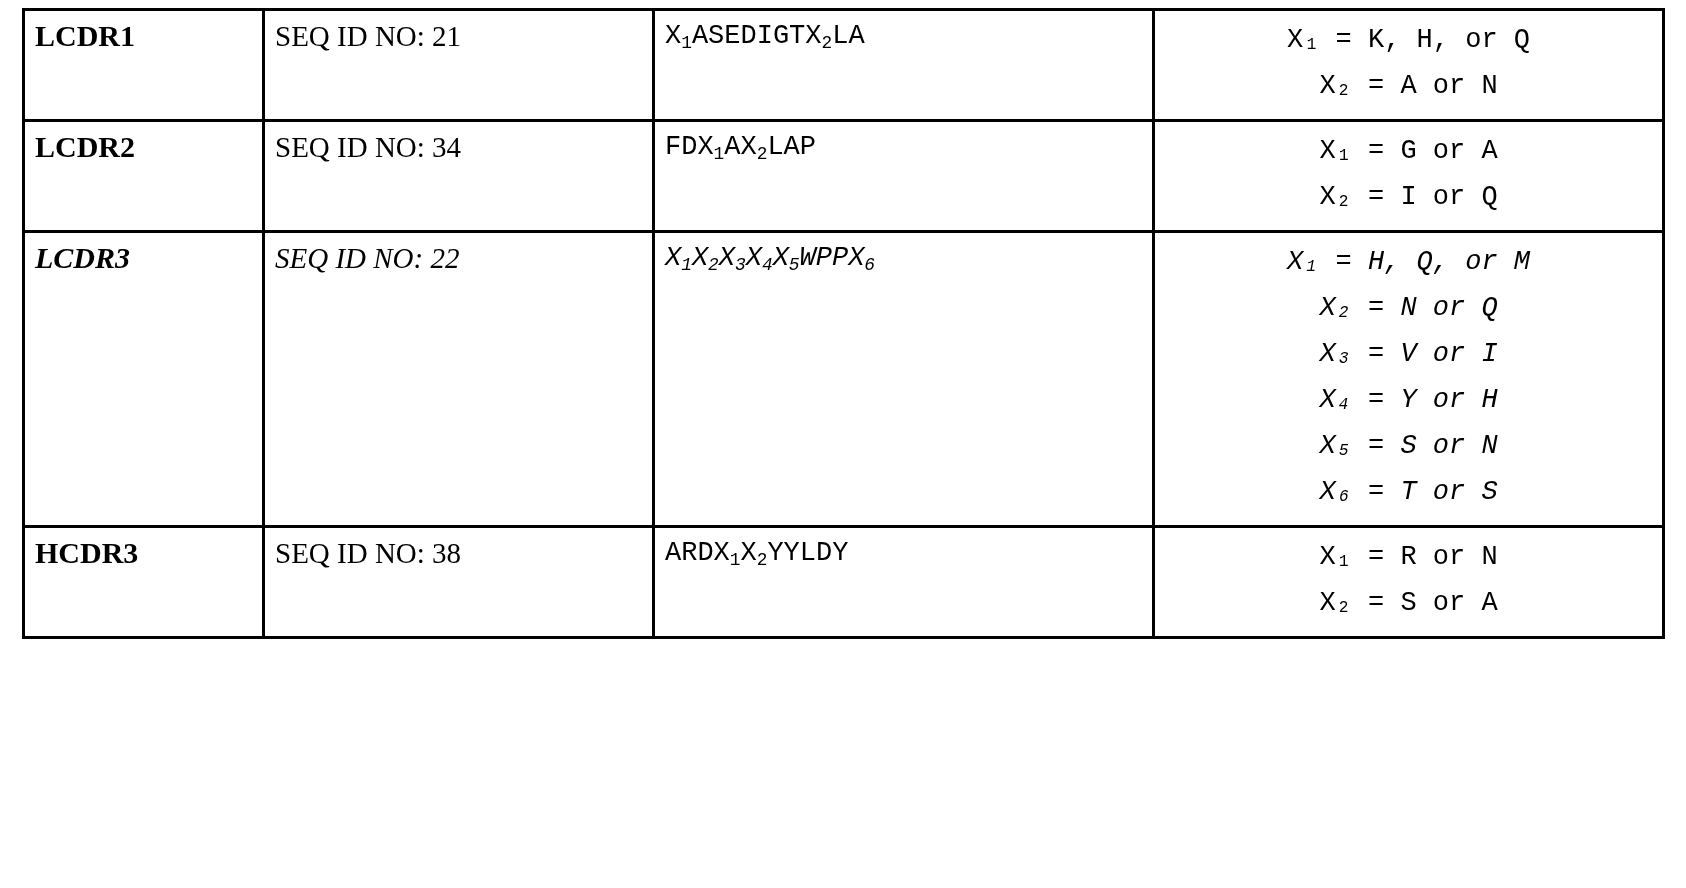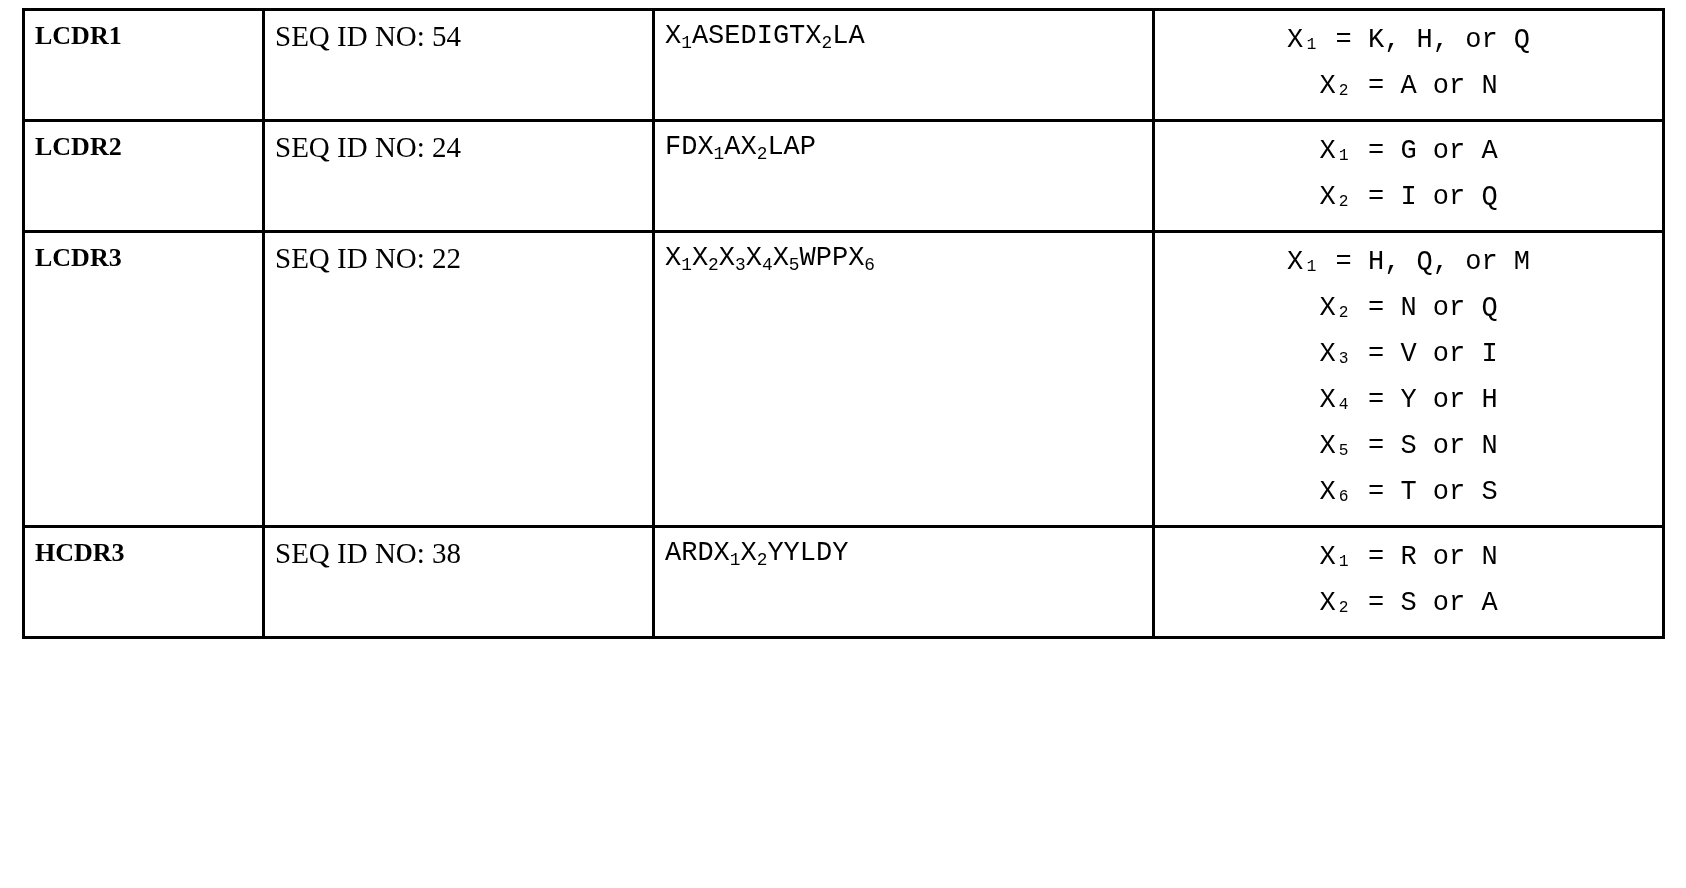--- a/index.html
+++ b/index.html
@@ -32,21 +32,21 @@
     padding: 6px 10px 10px 10px;
   }
   col.c-label { width: 240px; }
   col.c-seq   { width: 390px; }
   col.c-motif { width: 500px; }
   col.c-vars  { width: 510px; }
 
   .label-cell {
     font-family: "Liberation Serif", serif;
     font-weight: bold;
-    font-size: 26px;
+    font-size: 30px;
     line-height: 38px;
     padding-left: 16px;
   }
   .seq-cell {
     font-family: "Liberation Serif", serif;
     font-size: 29px;
     line-height: 38px;
     padding-left: 18px;
   }
   .motif-cell {
@@ -84,39 +84,39 @@
     <colgroup>
       <col class="c-label">
       <col class="c-seq">
       <col class="c-motif">
       <col class="c-vars">
     </colgroup>
     <tbody>
 
       <tr style="height:86px;">
         <td class="label-cell">LCDR1</td>
-        <td class="seq-cell">SEQ ID NO: 54</td>
+        <td class="seq-cell">SEQ ID NO: 21</td>
         <td class="motif-cell">X<sub>1</sub>ASEDIGTX<sub>2</sub>LA</td>
         <td class="vars-cell">
           <span class="vline">X₁ = K, H, or Q</span>
           <span class="vline">X₂ = A or N</span>
         </td>
       </tr>
 
       <tr style="height:86px;">
         <td class="label-cell">LCDR2</td>
-        <td class="seq-cell">SEQ ID NO: 24</td>
+        <td class="seq-cell">SEQ ID NO: 34</td>
         <td class="motif-cell">FDX<sub>1</sub>AX<sub>2</sub>LAP</td>
         <td class="vars-cell">
           <span class="vline">X₁ = G or A</span>
           <span class="vline">X₂ = I or Q</span>
         </td>
       </tr>
 
-      <tr style="height:270px;">
+      <tr style="height:270px;font-style:italic;">
         <td class="label-cell">LCDR3</td>
         <td class="seq-cell">SEQ ID NO: 22</td>
         <td class="motif-cell">X<sub>1</sub>X<sub>2</sub>X<sub>3</sub>X<sub>4</sub>X<sub>5</sub>WPPX<sub>6</sub></td>
         <td class="vars-cell">
           <span class="vline">X₁ = H, Q, or M</span>
           <span class="vline">X₂ = N or Q</span>
           <span class="vline">X₃ = V or I</span>
           <span class="vline">X₄ = Y or H</span>
           <span class="vline">X₅ = S or N</span>
           <span class="vline">X₆ = T or S</span>

